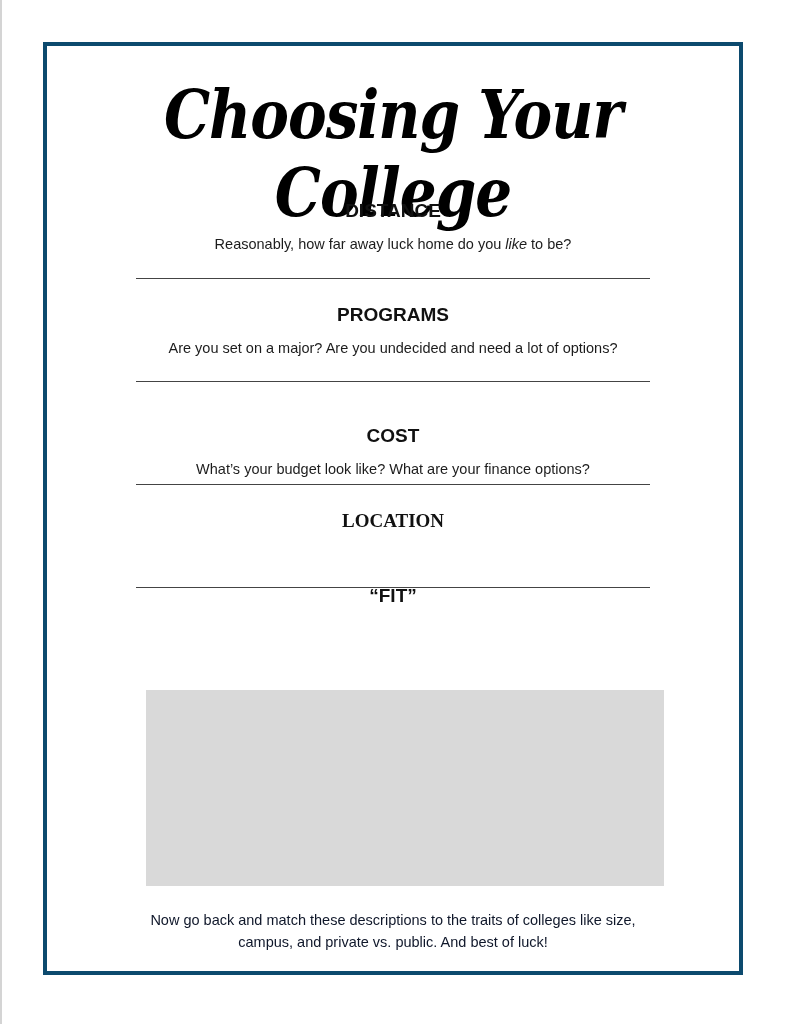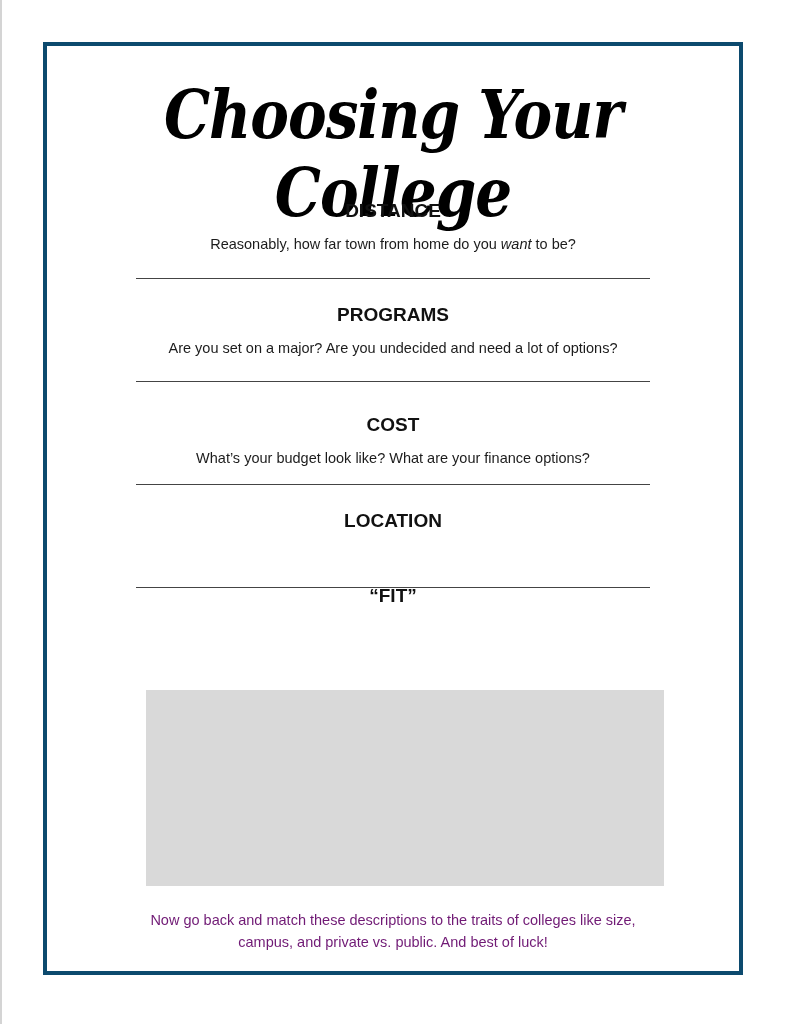--- a/index.html
+++ b/index.html
@@ -22,50 +22,50 @@
   .section h2 {
     margin: 0; font-size: 19px; font-weight: bold; color: #111; letter-spacing: 0px;
   }
   .section p {
     margin: 14px 0 0 0; font-size: 14.5px; color: #1c1c1c;
   }
   .rule { position: absolute; left: 89px; width: 514px; height: 1px; background: #444; }
   .fit-box { position: absolute; left: 99px; top: 644px; width: 518px; height: 196px; background: #d9d9d9; }
   .closing {
     position: absolute; left: 60px; right: 60px; top: 863px; text-align: center;
-    font-size: 14.5px; line-height: 22px; color: #701a75;
+    font-size: 14.5px; line-height: 22px; color: #0f172a;
   }
 </style>
 </head>
 <body>
 
 <div class="left-edge"></div>
 
 <div class="frame">
   <div class="title">Choosing Your College</div>
 
   <div class="section" style="top:154px;">
     <h2>DISTANCE</h2>
-    <p><span>Reasonably, how far town from home do you </span><em>want</em><span> to be?</span></p>
+    <p><span>Reasonably, how far away luck home do you </span><em>like</em><span> to be?</span></p>
   </div>
   <div class="rule" style="top:232px;"></div>
 
   <div class="section" style="top:258px;">
     <h2>PROGRAMS</h2>
     <p>Are you set on a major? Are you undecided and need a lot of options?</p>
   </div>
   <div class="rule" style="top:335px;"></div>
 
-  <div class="section" style="top:368px;">
+  <div class="section" style="top:379px;">
     <h2>COST</h2>
     <p>What’s your budget look like? What are your finance options?</p>
   </div>
   <div class="rule" style="top:438px;"></div>
 
-  <div class="section" style="top:464px;">
+  <div class="section" style="top:464px;font-family:Liberation Serif, serif;">
     <h2>LOCATION</h2>
   </div>
   <div class="rule" style="top:541px;"></div>
 
   <div class="section" style="top:539px;">
     <h2>“FIT”</h2>
   </div>
 
   <div class="fit-box"></div>
 

